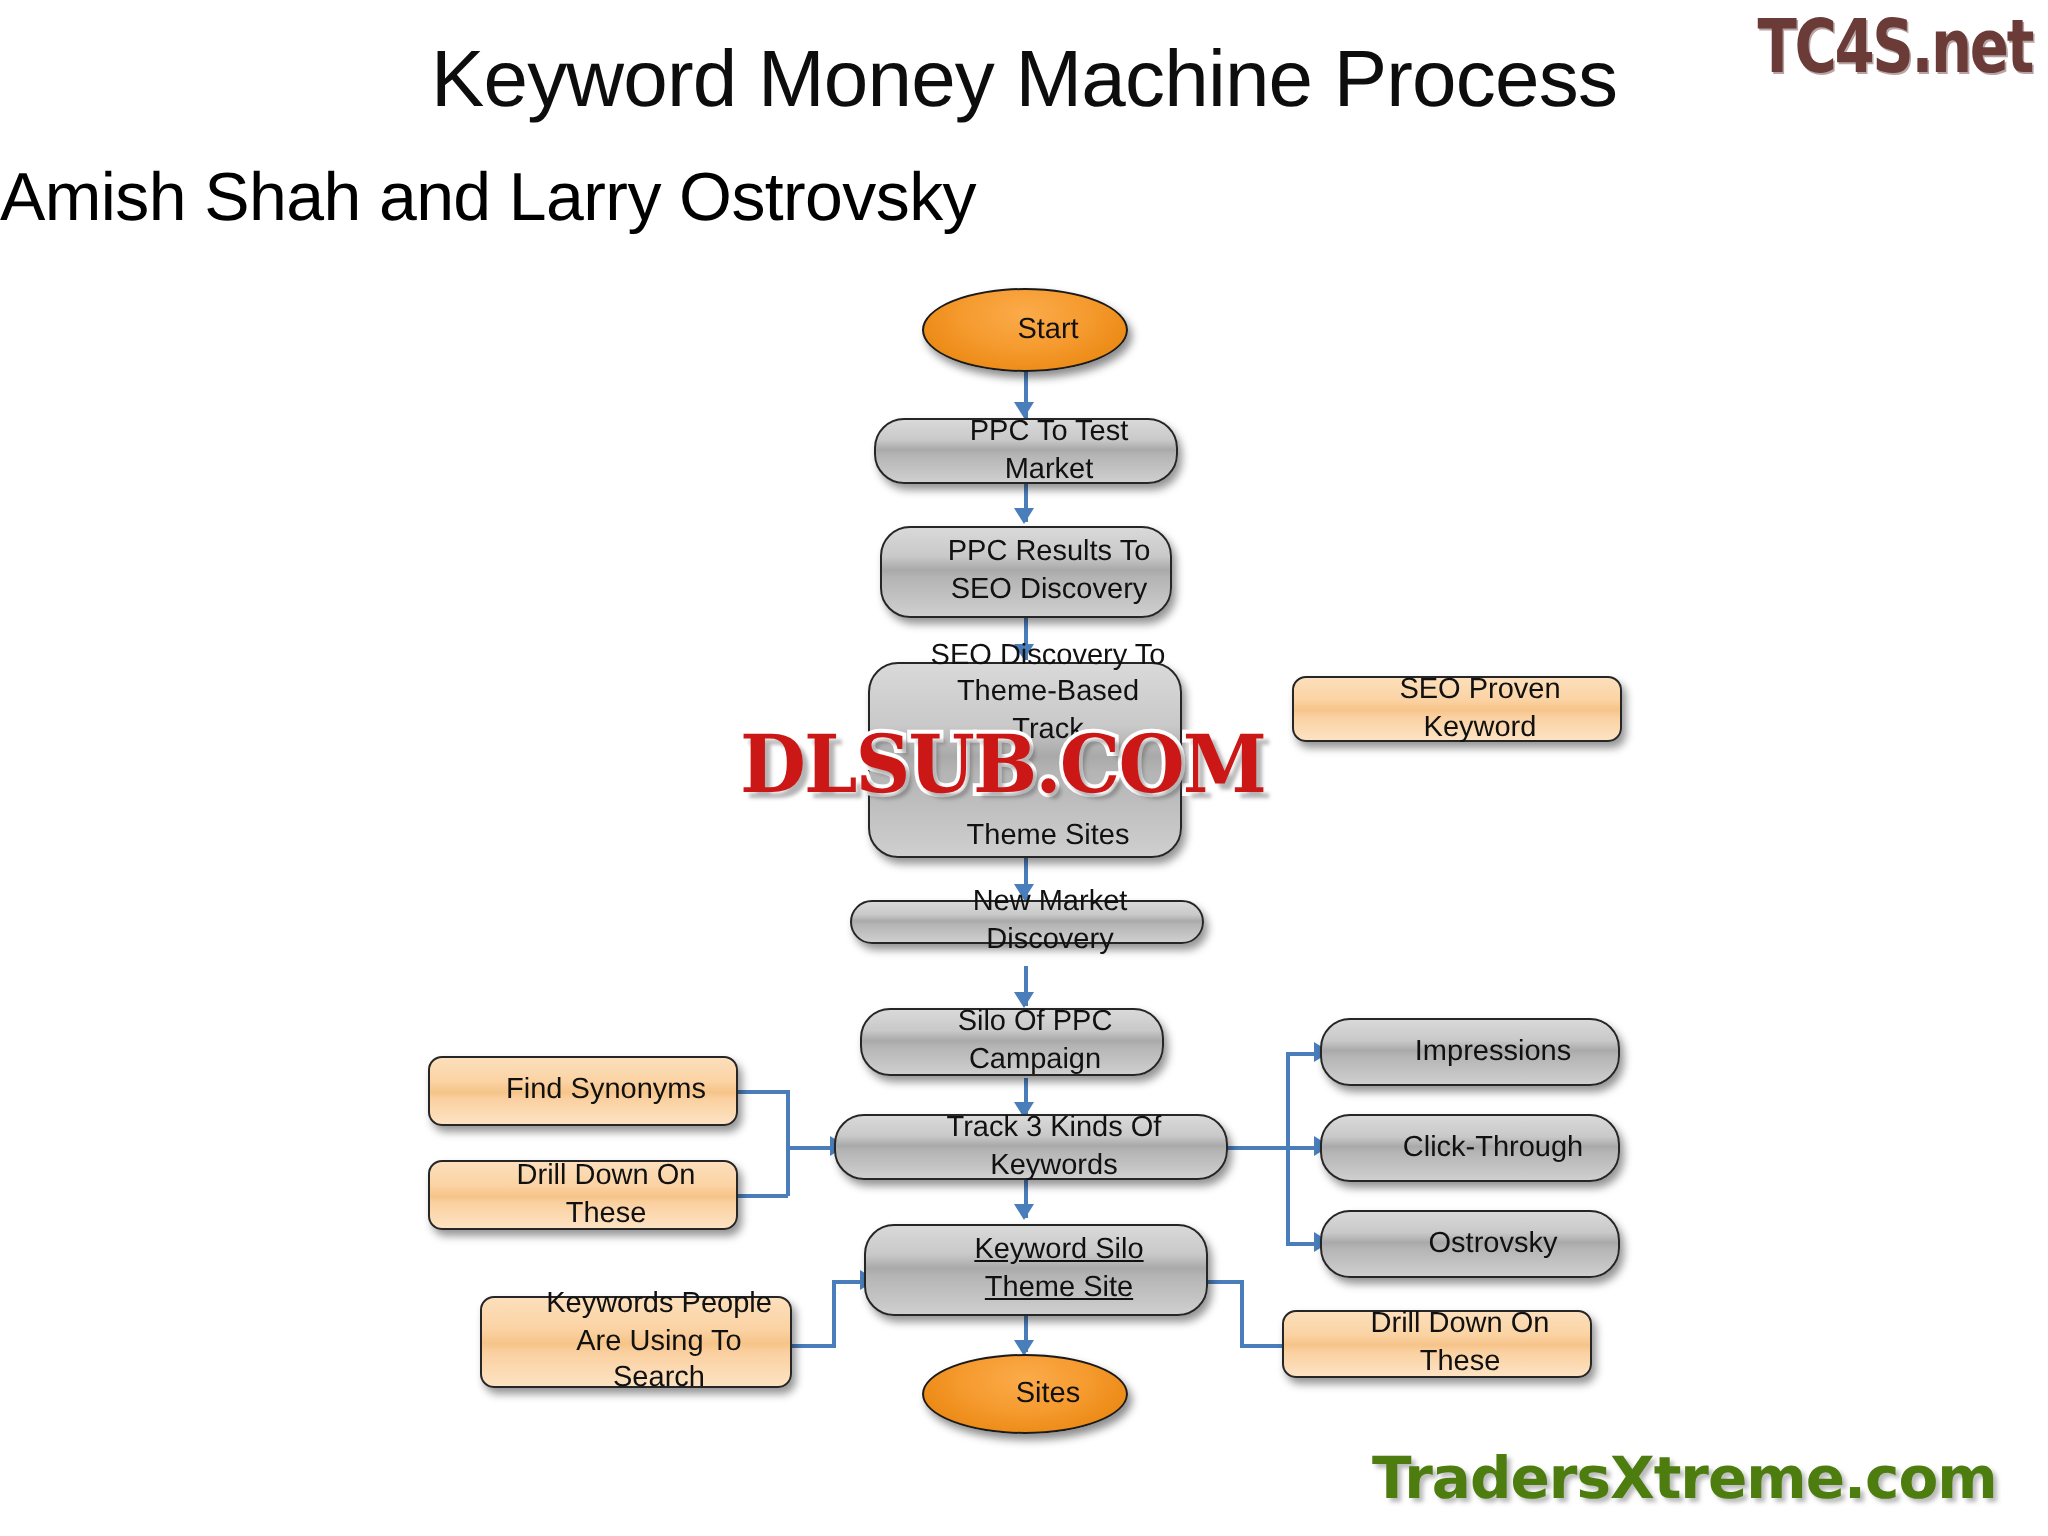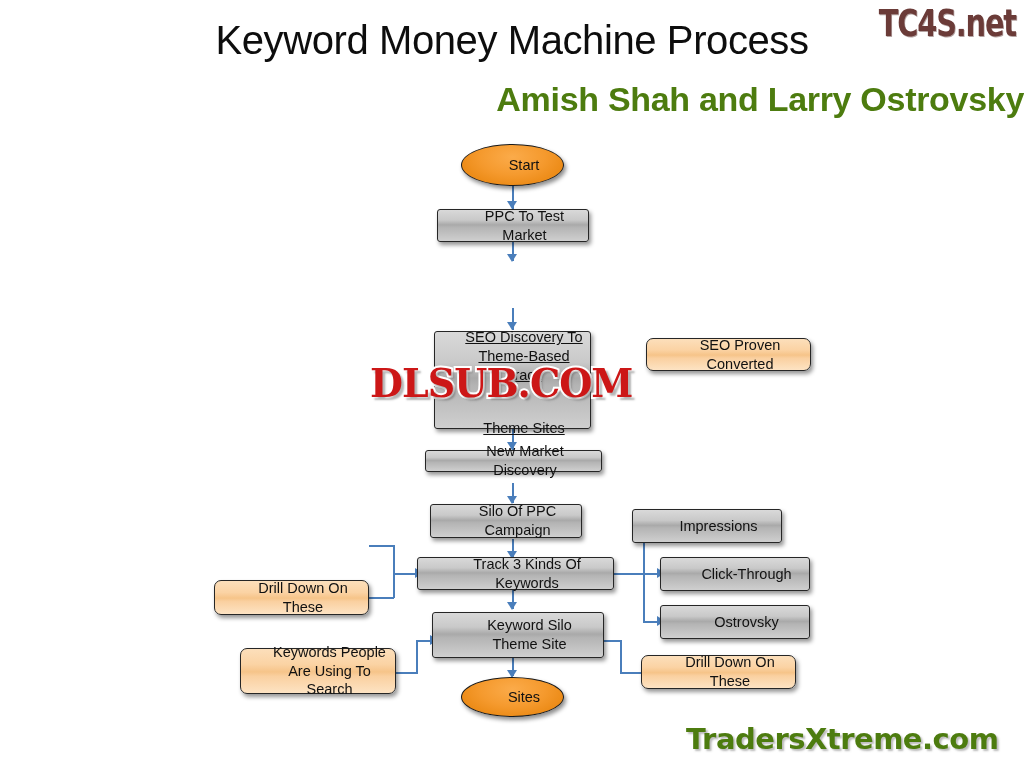--- a/index.html
+++ b/index.html
@@ -29,24 +29,24 @@
     font-weight: 400;
     color: #0d0d0d;
     letter-spacing: -0.4px;
     white-space: nowrap;
   }
   .title-sub {
     position: absolute;
     left: 0;
     top: 80px;
     width: 1024px;
-    text-align: right;
+    text-align: left;
     font-size: 34px;
-    font-weight: 700;
-    color: #4d7c0f;
+    font-weight: 400;
+    color: #000000;
     letter-spacing: -0.3px;
     white-space: nowrap;
   }
 
   
   .wm-tc4s {
     position: absolute;
     right: 8px;
     top: 2px;
     font-family: "DejaVu Sans", sans-serif;
@@ -100,21 +100,21 @@
     text-align: center;
     color: #111111;
     font-size: 14.5px;
     line-height: 1.28;
     z-index: 4;
   }
   .node .lbl { display: block; width: 100%; padding: 0 6px; margin-left: 23px; }
   .node .lbl span { display: block; }
 
   .node.box {
-    border-radius: 3px;
+    border-radius: 15px;
     border: 1.6px solid #262626;
     background: linear-gradient(to bottom,
        #d9d9d9 0%, #c9c9c9 32%, #a9a9a9 48%, #b4b4b4 56%, #cfcfcf 100%);
     box-shadow: 2px 3px 4px rgba(0,0,0,0.42);
   }
   .node.peach {
     border-radius: 7px;
     border: 1.6px solid #262626;
     background: linear-gradient(to bottom,
        #fcdfbb 0%, #fbd3a4 35%, #f6c489 52%, #fad0a0 62%, #fde3c3 100%);
@@ -223,80 +223,91 @@
       <span>Start</span>
     </span>
   </div>
 
   <div class="node box" style="left:437px; top:209px; width:152px; height:33px;">
     <span class="lbl">
       <span>PPC To Test Market</span>
     </span>
   </div>
 
-
-  <div class="node box" style="left:434px; top:331px; width:157px; height:98px; align-items:center; padding-top:6px;text-decoration:underline;">
+  <div class="node box" style="left:440px; top:263px; width:146px; height:46px;">
+    <span class="lbl">
+      <span>PPC Results To</span>
+      <span>SEO Discovery</span>
+    </span>
+  </div>
+
+  <div class="node box" style="left:434px; top:331px; width:157px; height:98px; align-items:flex-end; padding-top:6px;">
     <span class="lbl">
       <span>SEO Discovery To</span>
       <span>Theme-Based Track</span>
       <span style="height:19px;"></span>
       <span style="margin-top:16px;">Theme Sites</span>
     </span>
   </div>
 
   <div class="node peach" style="left:646px; top:338px; width:165px; height:33px;">
     <span class="lbl">
-      <span>SEO Proven Converted</span>
+      <span>SEO Proven Keyword</span>
     </span>
   </div>
 
   <div class="node box" style="left:425px; top:450px; width:177px; height:22px;">
     <span class="lbl">
       <span>New Market Discovery</span>
     </span>
   </div>
 
   <div class="node box" style="left:430px; top:504px; width:152px; height:34px;">
     <span class="lbl">
       <span>Silo Of PPC Campaign</span>
     </span>
   </div>
 
+  <div class="node peach" style="left:214px; top:528px; width:155px; height:35px;">
+    <span class="lbl">
+      <span>Find Synonyms</span>
+    </span>
+  </div>
 
   <div class="node peach" style="left:214px; top:580px; width:155px; height:35px;">
     <span class="lbl">
       <span>Drill Down On These</span>
     </span>
   </div>
 
   <div class="node box" style="left:417px; top:557px; width:197px; height:33px;">
     <span class="lbl">
       <span>Track 3 Kinds Of Keywords</span>
     </span>
   </div>
 
-  <div class="node box" style="left:632px; top:509px; width:150px; height:34px;">
+  <div class="node box" style="left:660px; top:509px; width:150px; height:34px;">
     <span class="lbl">
       <span>Impressions</span>
     </span>
   </div>
 
   <div class="node box" style="left:660px; top:557px; width:150px; height:34px;">
     <span class="lbl">
       <span>Click-Through</span>
     </span>
   </div>
 
   <div class="node box" style="left:660px; top:605px; width:150px; height:34px;">
     <span class="lbl">
       <span>Ostrovsky</span>
     </span>
   </div>
 
-  <div class="node box" style="left:432px; top:612px; width:172px; height:46px;">
+  <div class="node box" style="left:432px; top:612px; width:172px; height:46px;text-decoration:underline;">
     <span class="lbl">
       <span>Keyword Silo</span>
       <span>Theme Site</span>
     </span>
   </div>
 
   <div class="node peach" style="left:240px; top:648px; width:156px; height:46px;">
     <span class="lbl">
       <span>Keywords People</span>
       <span>Are Using To Search</span>

